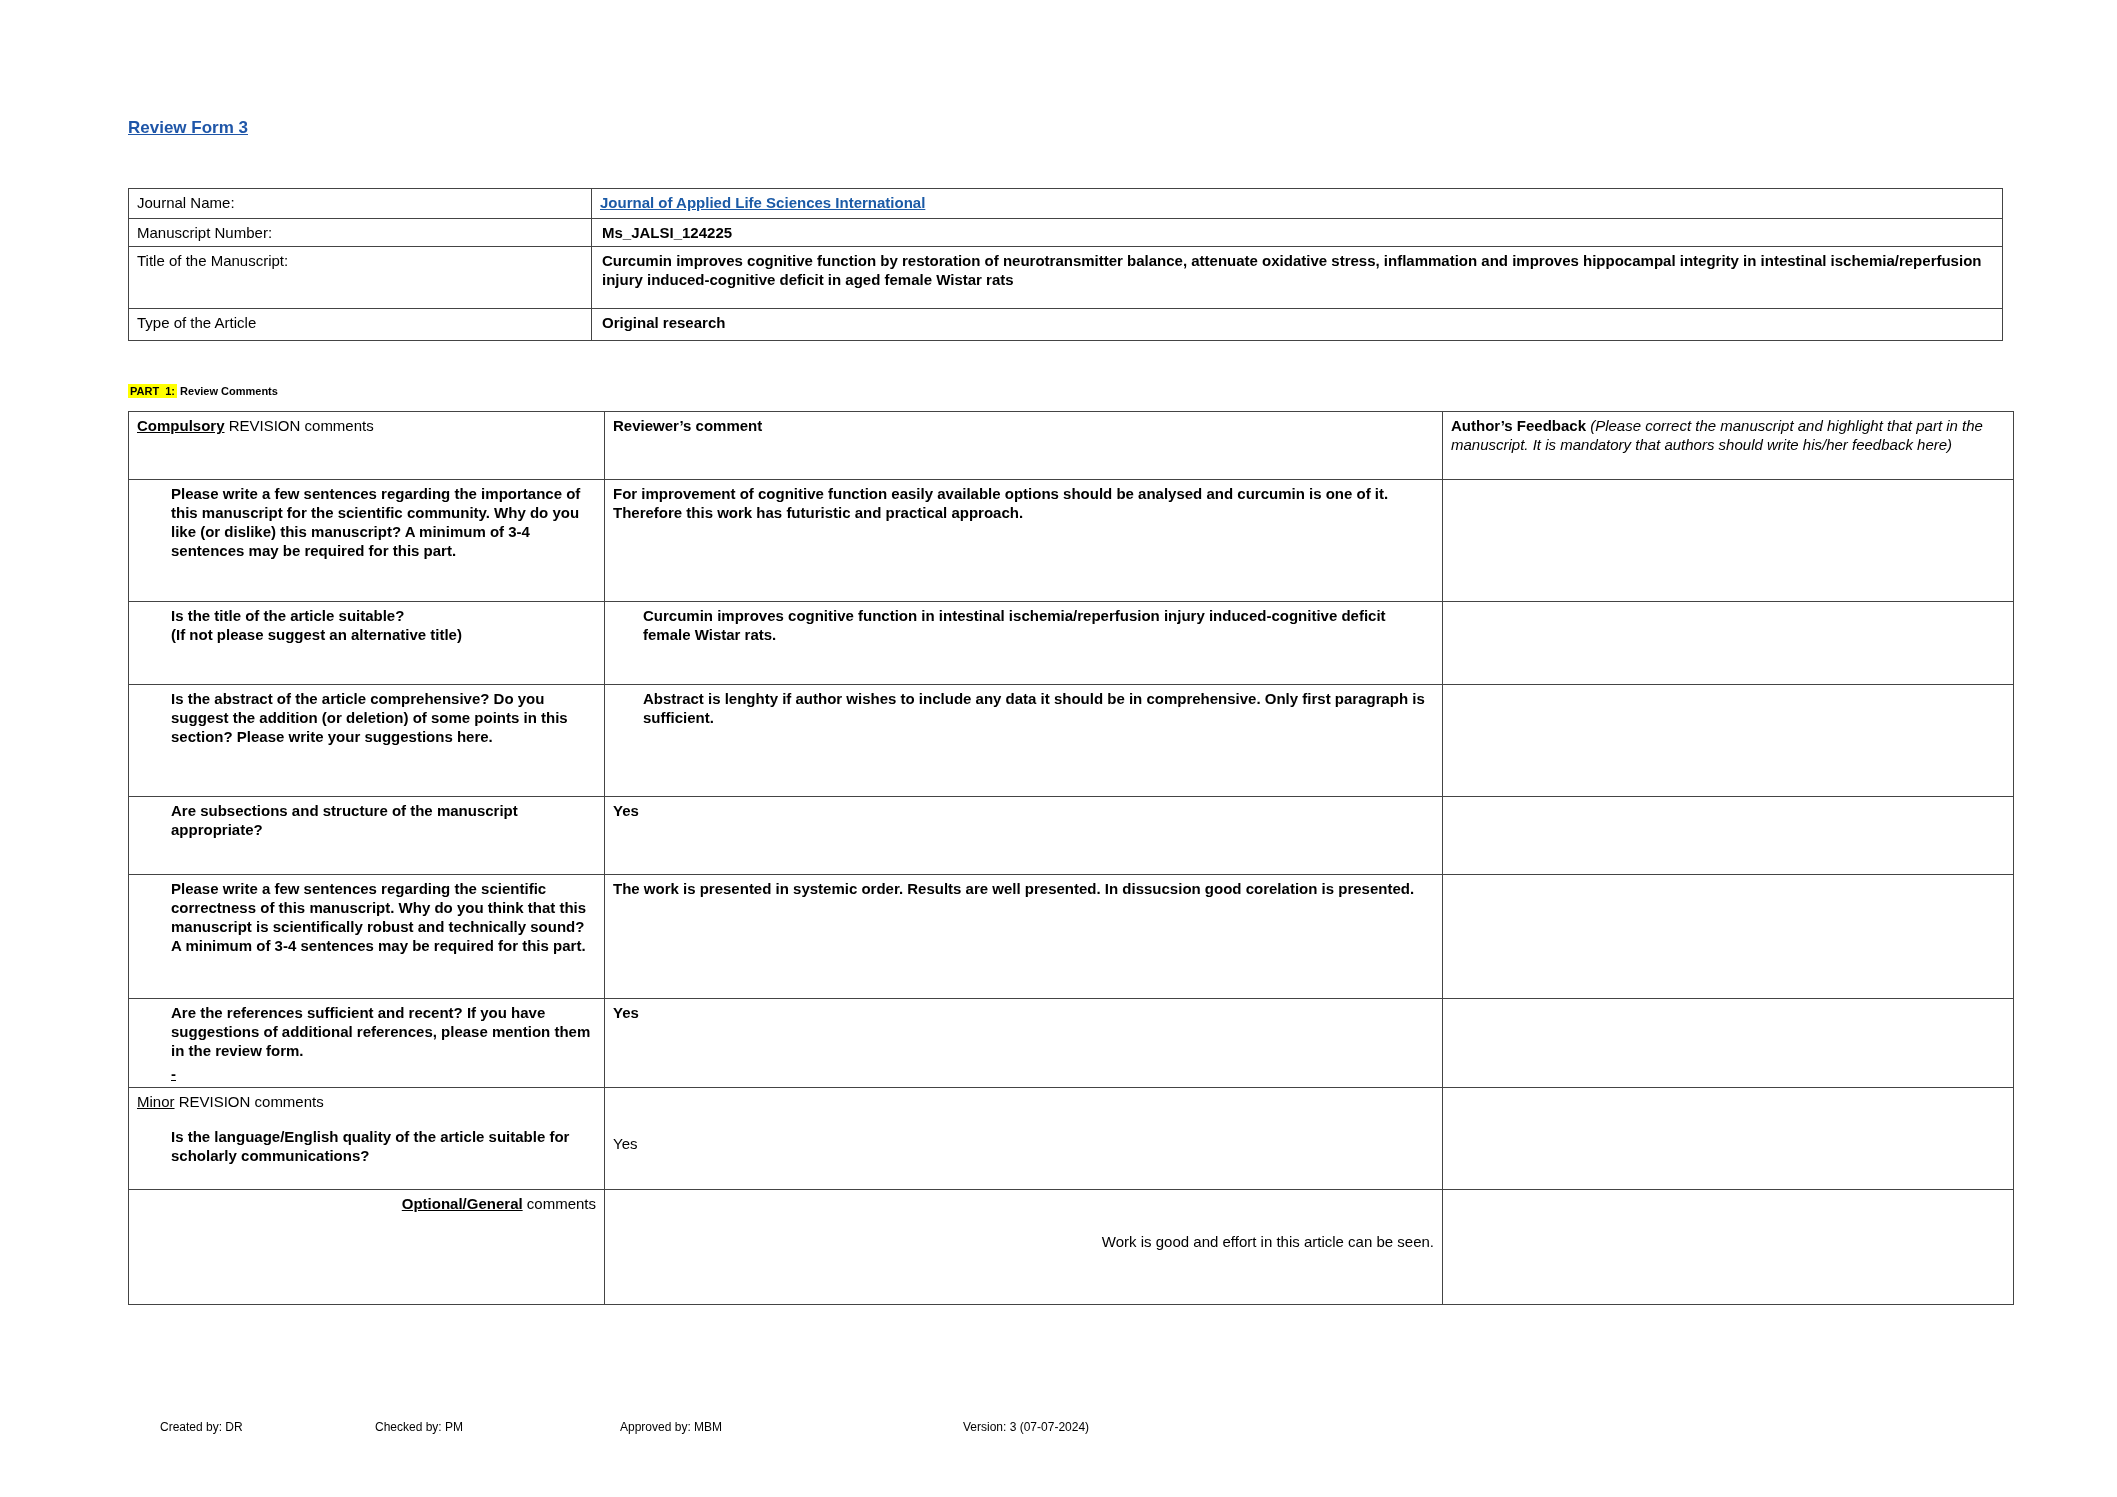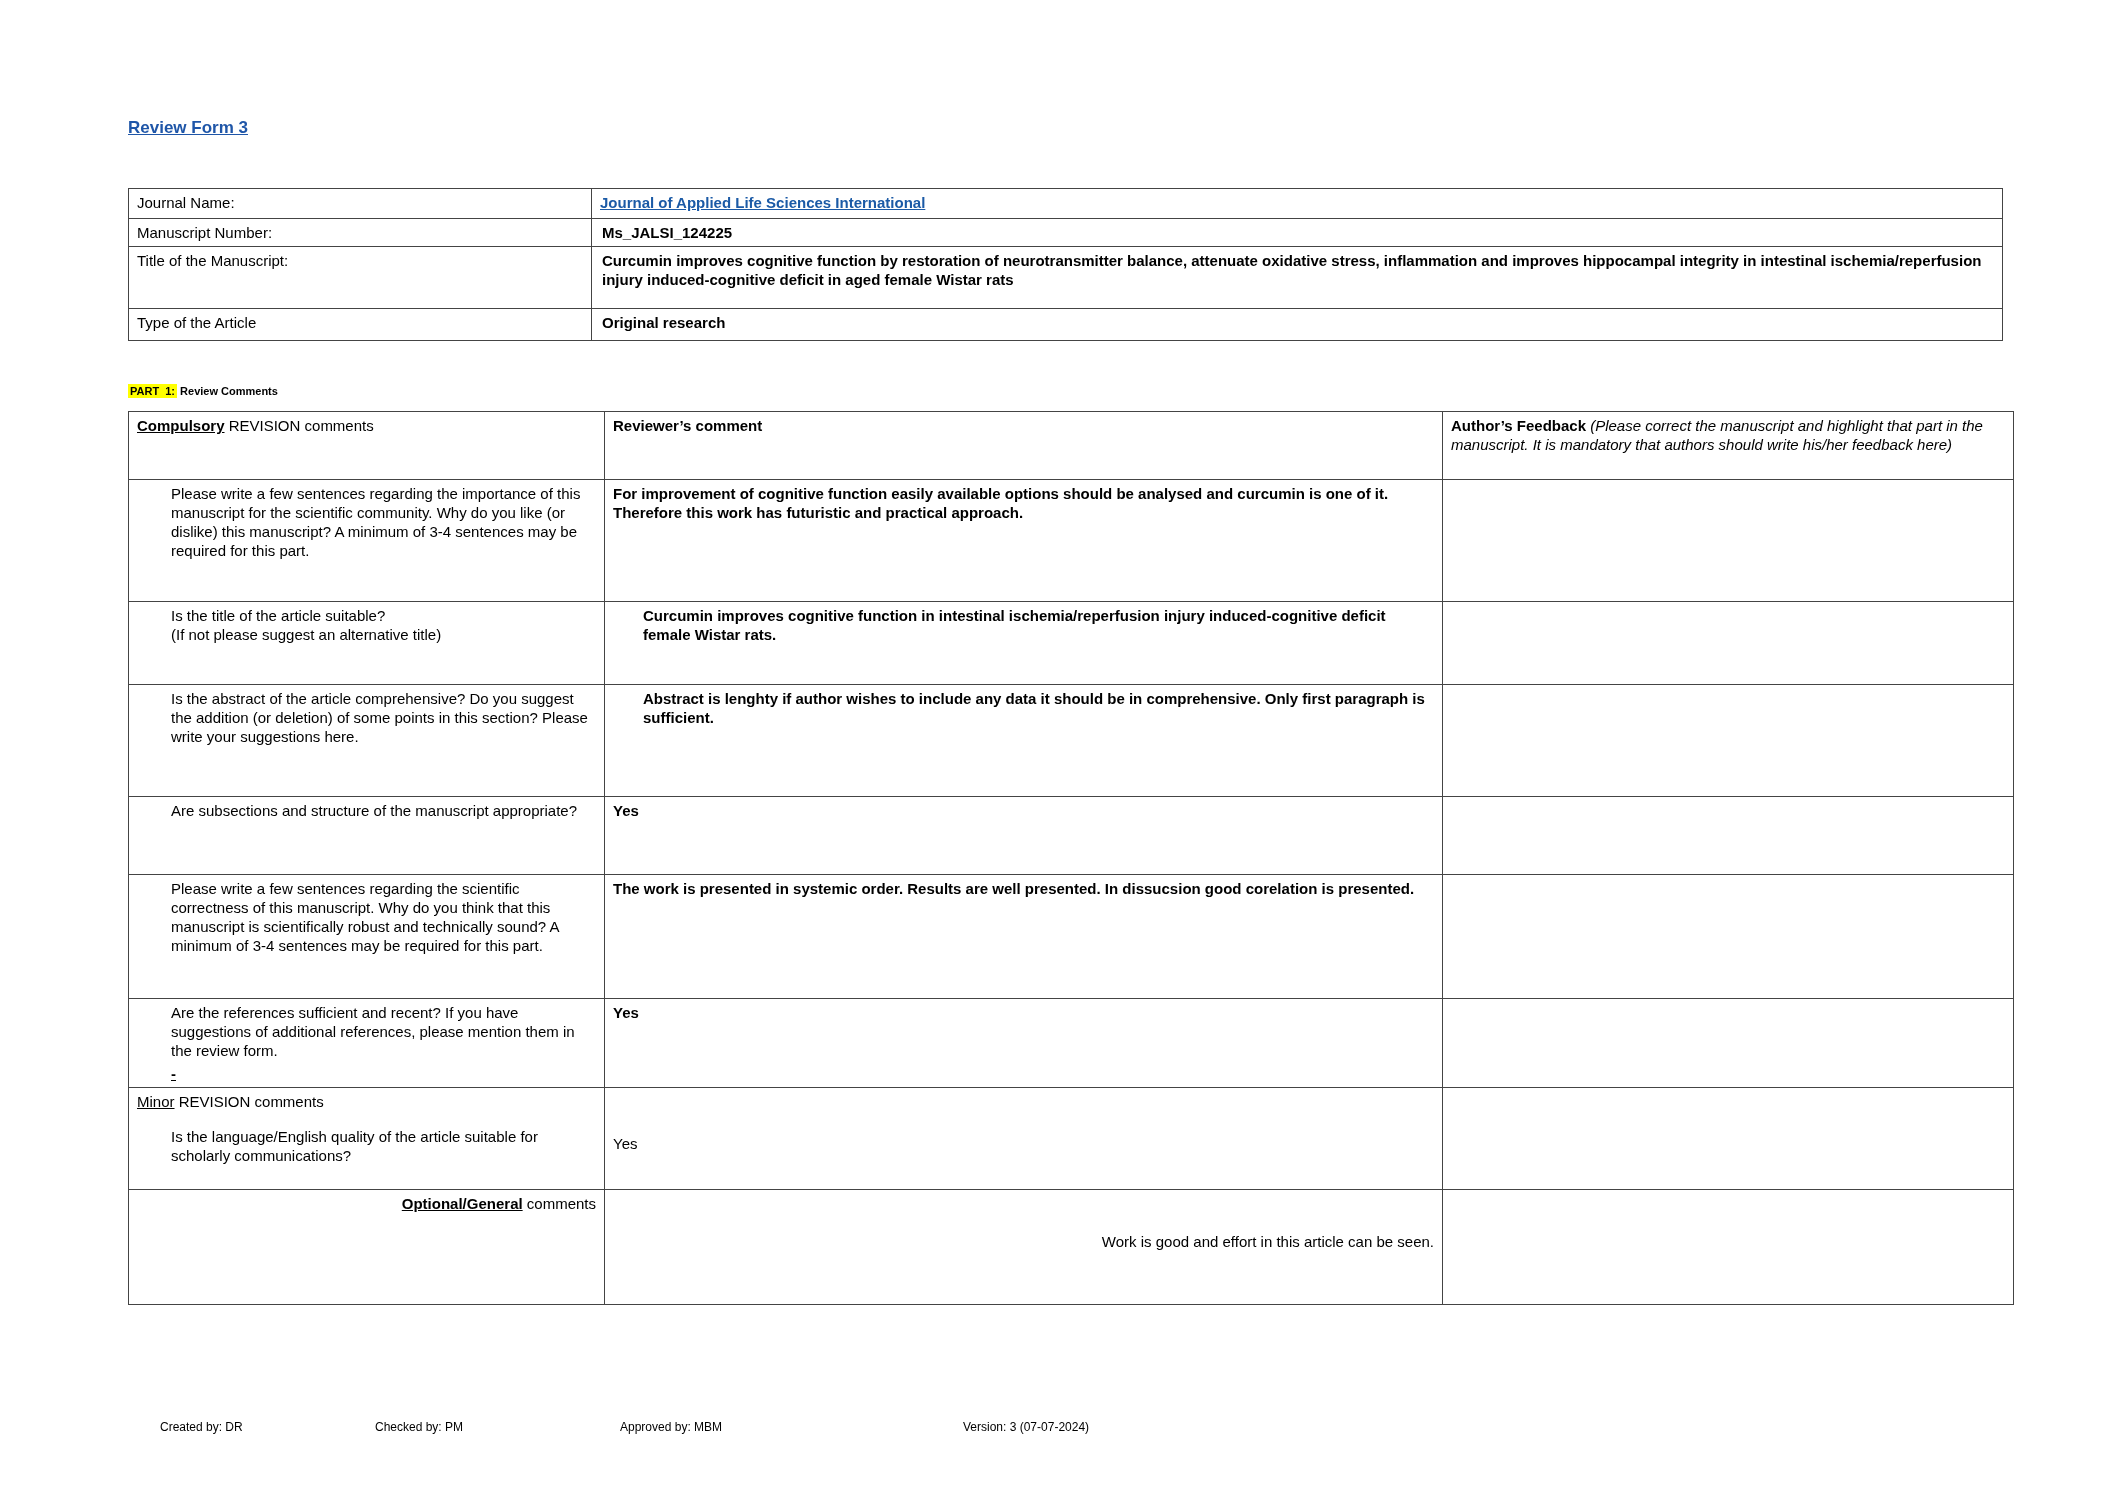--- a/index.html
+++ b/index.html
@@ -72,21 +72,21 @@
   .review-table tr.r3 td { height: 112px; }
   .review-table tr.r4 td { height: 78px; }
   .review-table tr.r5 td { height: 124px; }
   .review-table tr.r6 td { height: 81px; }
   .review-table tr.rminor td { height: 102px; }
   .review-table tr.ropt td { height: 115px; text-align: right; }
   .bold { font-weight: bold; }
   .underline { text-decoration: underline; }
   .italic { font-style: italic; }
   .question {
-    font-weight: normal;
+    font-weight: bold;
     padding-left: 34px;
     white-space: pre-line;
   }
   .comment { font-weight: bold; white-space: pre-line; }
   .comment.indent { padding-left: 30px; }
   .dash {
     font-weight: bold;
     text-decoration: underline;
     padding-left: 34px;
     margin-top: 4px;

